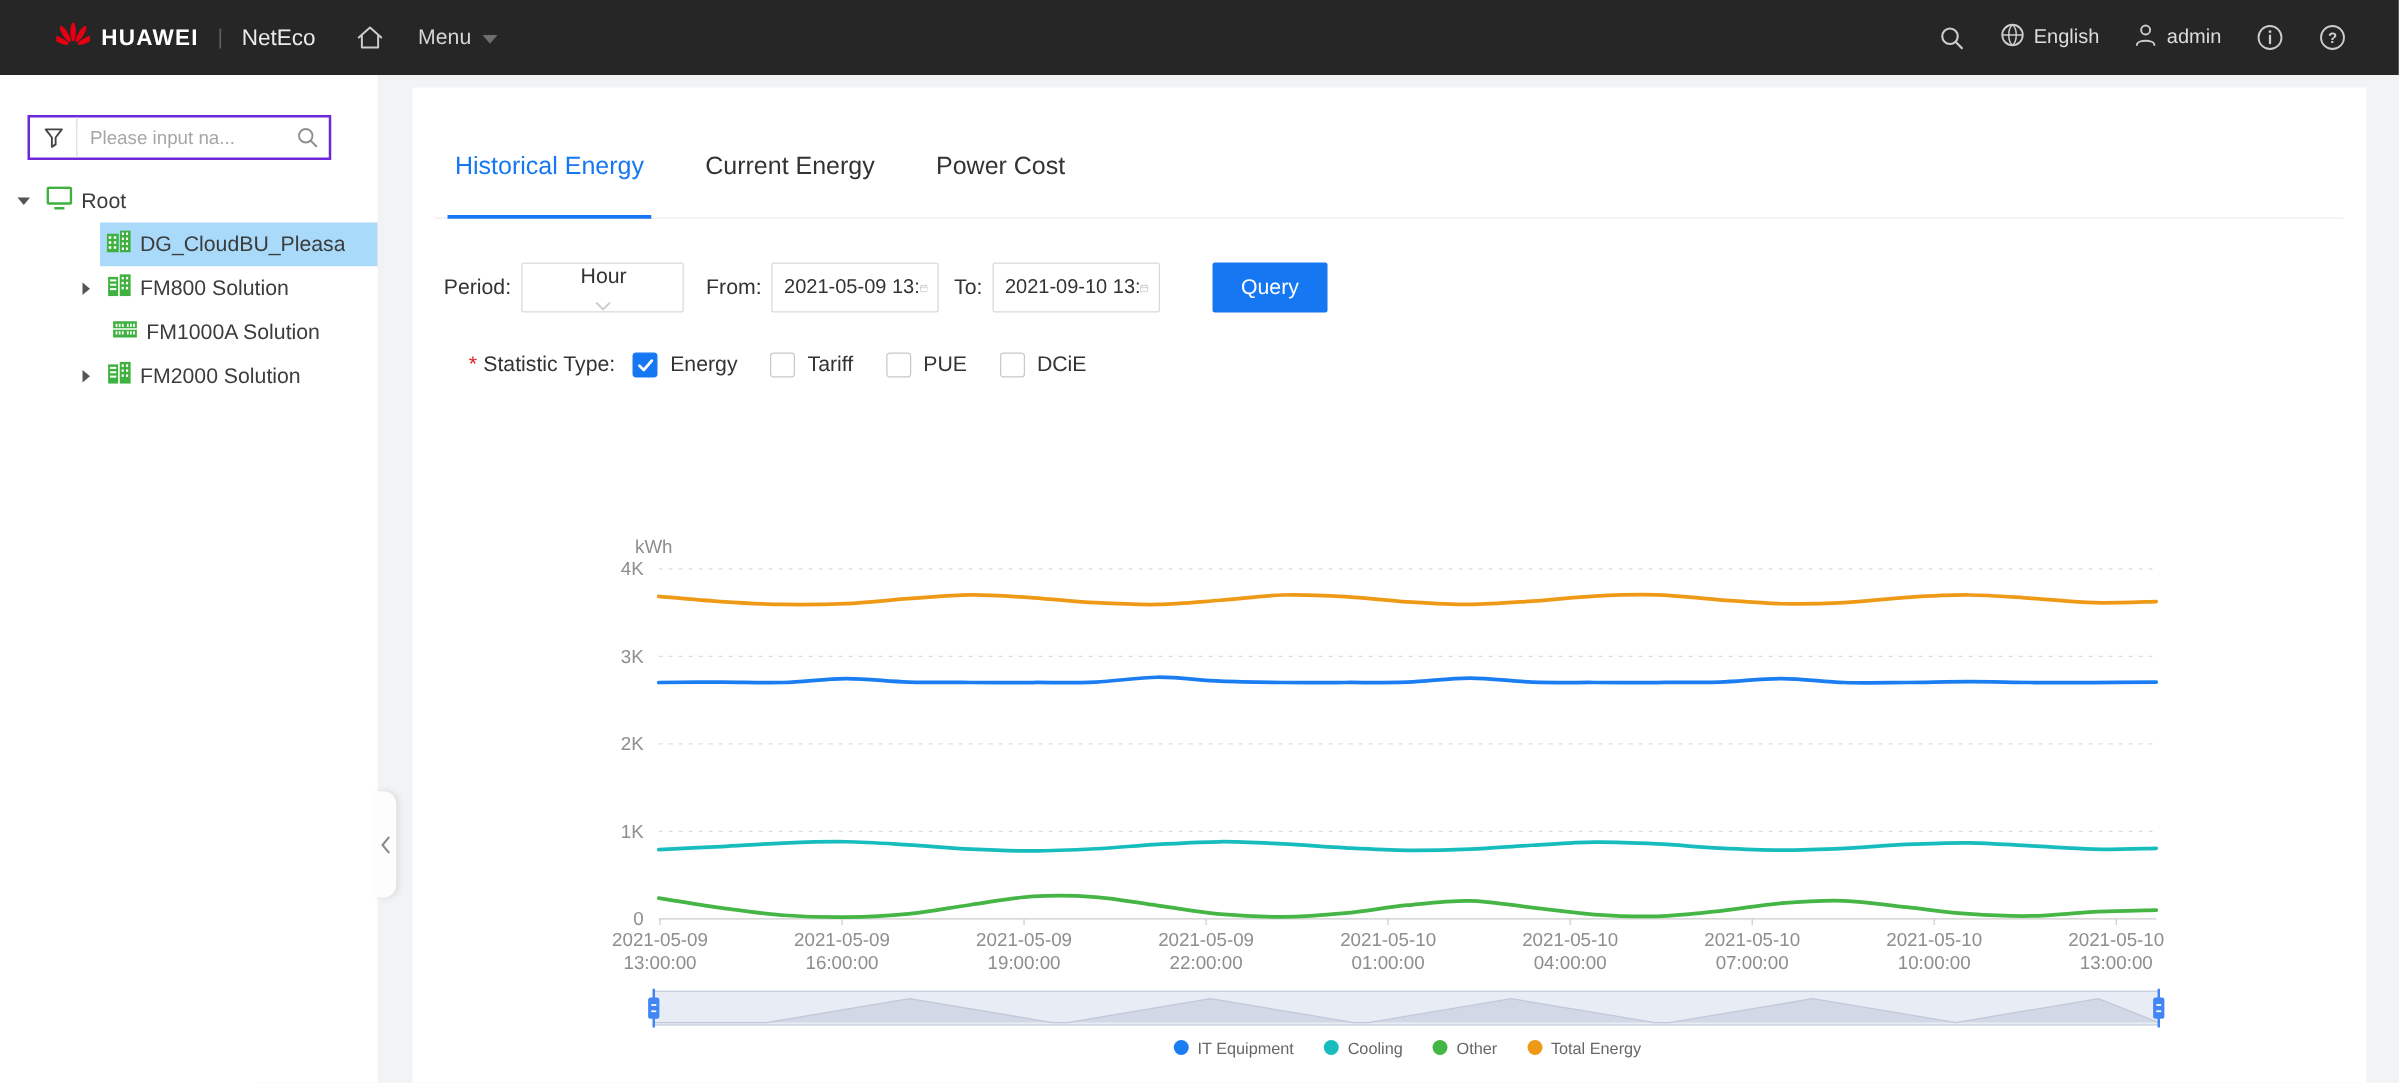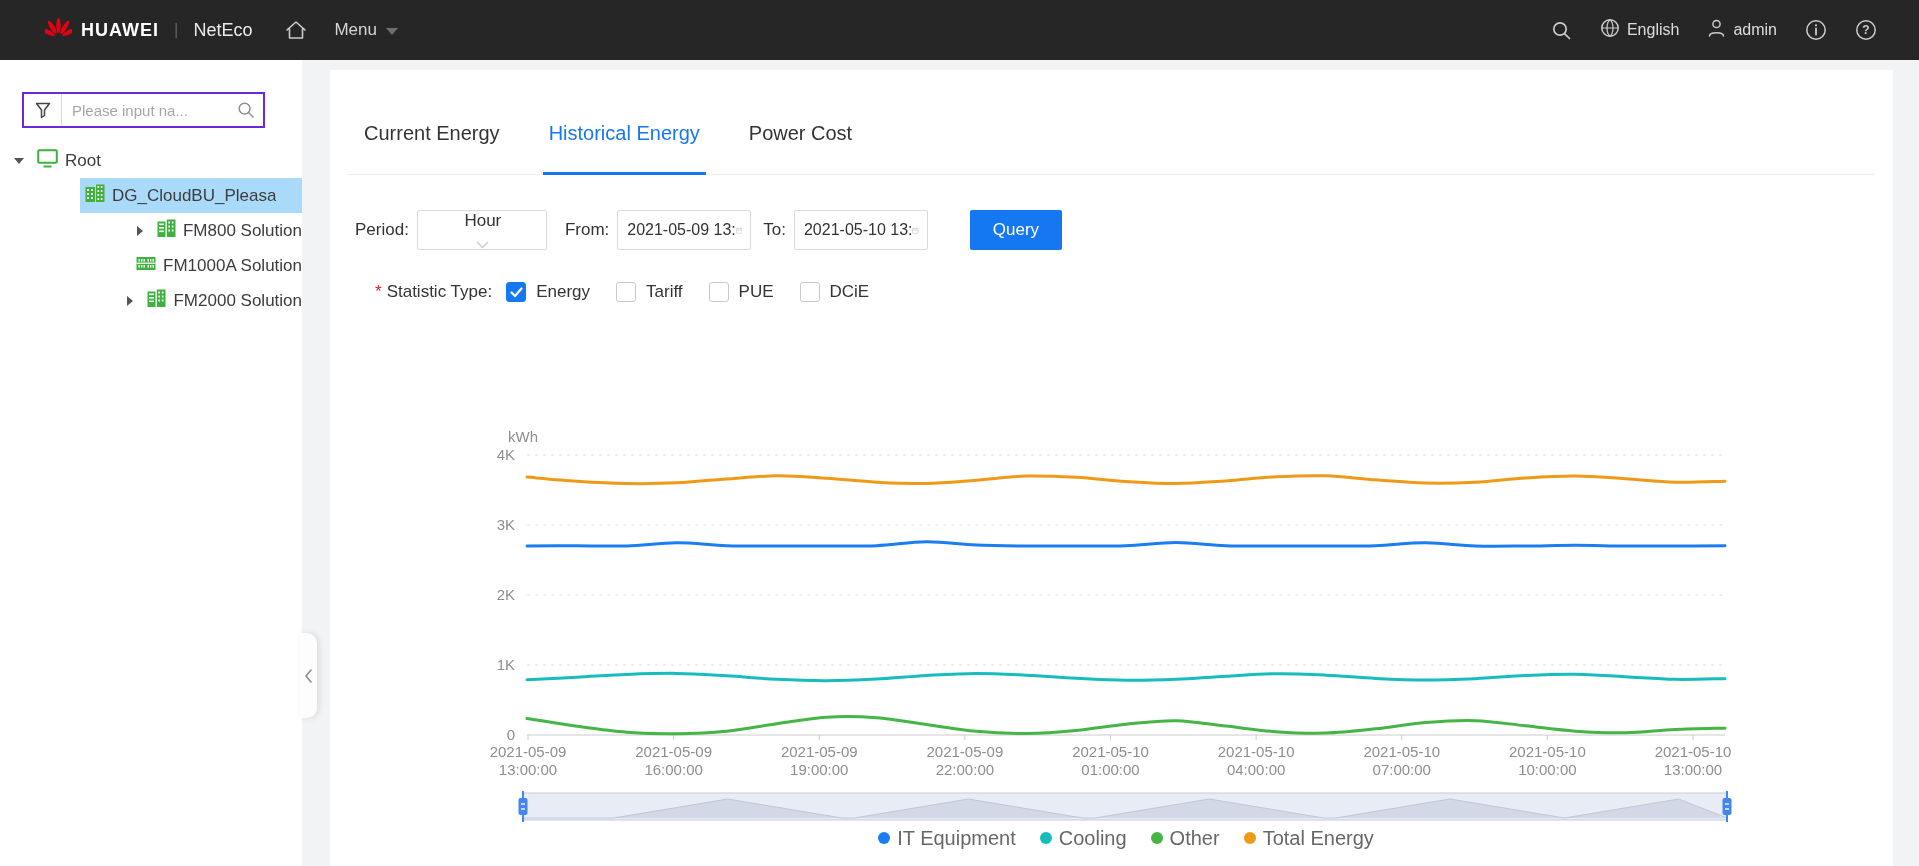--- a/index.html
+++ b/index.html
@@ -35,21 +35,21 @@
 
   .tree { position:absolute; left:0; top:83px; width:302px; }
   .tree-row { height:35px; display:flex; align-items:center; font-size:17px; color:#3c3c3c; cursor:pointer; }
   .tree-row .lbl { margin-left:7px; white-space:nowrap; }
   .caret-down { width:0; height:0; border-left:5px solid transparent; border-right:5px solid transparent;
     border-top:6px solid #555; margin-right:13px; }
   .caret-right { width:0; height:0; border-top:5px solid transparent; border-bottom:5px solid transparent;
     border-left:6px solid #555; margin-right:14px; }
   .caret-spacer { width:10px; margin-right:14px; }
   .row-root { padding-left:14px; }
-  .row-child { padding-left:46px;justify-content:flex-end; }
+  .row-child { padding-left:66px; }
   .row-selected { margin-left:80px; padding-left:5px; background:#a9dafa; width:222px; overflow:hidden; }
   .row-selected .lbl { overflow:hidden; white-space:nowrap; }
   .collapse-handle { position:absolute; left:300px; top:633px; width:17px; height:85px;
     background:#fdfdfd; border-radius:0 10px 10px 0; box-shadow:2px 0 6px rgba(0,0,0,.10);
     display:flex; align-items:center; justify-content:center; cursor:pointer; }
 
   
   .card { position:absolute; left:330px; top:70px; width:1563px; height:796px; background:#ffffff; }
   .tab-border { position:absolute; left:18px; right:18px; top:104px; height:1px; background:#ededed; }
   .tab-row { position:absolute; left:28px; top:52px; display:flex; gap:37px; }
@@ -79,21 +79,21 @@
   .cb.on { background:#1677f2; border-color:#1677f2; }
   .cb.on svg { display:block; }
   .cb-pair .lbl { font-size:17px; color:#333; margin-left:10px; }
 
   .chart-title { position:absolute; left:118px; top:305px; font-size:20px; font-weight:bold; color:#333; }
   .chart-wrap { position:absolute; left:0; top:340px; width:1563px; height:450px; }
   .legend { position:absolute; left:197px; top:416px; width:1198px; height:24px;
     display:flex; align-items:center; justify-content:center; gap:24px; }
   .legend-item { display:flex; align-items:center; gap:7px; cursor:pointer; }
   .legend-dot { width:12px; height:12px; border-radius:50%; }
-  .legend-item .lbl { font-size:20px; color:#676767; }
+  .legend-item .lbl { font-size:13px; color:#676767; }
 </style>
 </head>
 <body>
 
 <div class="topbar">
   <div class="tb-left">
     <span>
       <svg width="27" height="22" viewBox="0 0 32 26">
         <g fill="#e60012">
           <ellipse cx="16" cy="10" rx="2.6" ry="9" transform="rotate(-64 16 24)"></ellipse>
@@ -285,22 +285,22 @@
 
 <div class="collapse-handle">
   <svg width="9" height="14" viewBox="0 0 9 14">
     <polyline points="7,1 2,7 7,13" stroke="#8a8a8a" stroke-width="1.6" fill="none" stroke-linecap="round" stroke-linejoin="round"></polyline>
   </svg>
 </div>
 
 <div class="card">
   <div class="tab-border"></div>
   <div class="tab-row">
+    <span class="tab active">Historical Energy</span>
     <span class="tab">Current Energy</span>
-    <span class="tab active">Historical Energy</span>
     <span class="tab">Power Cost</span>
   </div>
 
   <div class="filter-row">
     <span class="f-label">Period:</span>
     <span class="select">
       <span class="val">Hour</span>
       <svg width="13" height="8" viewBox="0 0 13 8">
         <polyline points="1,1 6.5,6.5 12,1" stroke="#cccccc" stroke-width="1.5" fill="none"></polyline>
       </svg>
@@ -310,21 +310,21 @@
       <span class="val">2021-05-09 13:</span>
       <svg width="15" height="15" viewBox="0 0 15 15">
         <rect x="1" y="2.8" width="13" height="11.2" rx="1" stroke="#bdbdbd" stroke-width="1.2" fill="none"></rect>
         <line x1="4.3" y1="0.8" x2="4.3" y2="4.6" stroke="#bdbdbd" stroke-width="1.2"></line>
         <line x1="10.7" y1="0.8" x2="10.7" y2="4.6" stroke="#bdbdbd" stroke-width="1.2"></line>
         <line x1="1" y1="6.6" x2="14" y2="6.6" stroke="#bdbdbd" stroke-width="1.2"></line>
       </svg>
     </span>
     <span class="f-label ml12">To:</span>
     <span class="datebox">
-      <span class="val">2021-05-10 13:</span>
+      <span class="val">2021-09-10 13:</span>
       <svg width="15" height="15" viewBox="0 0 15 15">
         <rect x="1" y="2.8" width="13" height="11.2" rx="1" stroke="#bdbdbd" stroke-width="1.2" fill="none"></rect>
         <line x1="4.3" y1="0.8" x2="4.3" y2="4.6" stroke="#bdbdbd" stroke-width="1.2"></line>
         <line x1="10.7" y1="0.8" x2="10.7" y2="4.6" stroke="#bdbdbd" stroke-width="1.2"></line>
         <line x1="1" y1="6.6" x2="14" y2="6.6" stroke="#bdbdbd" stroke-width="1.2"></line>
       </svg>
     </span>
     <button class="query-btn">Query</button>
   </div>
 

